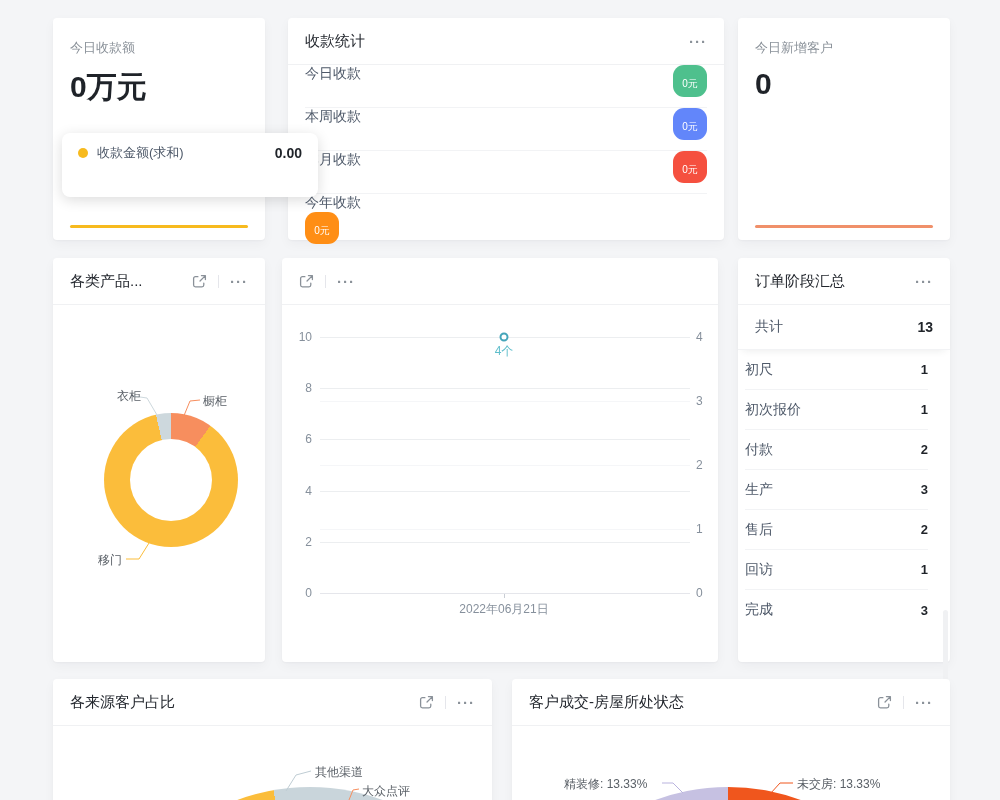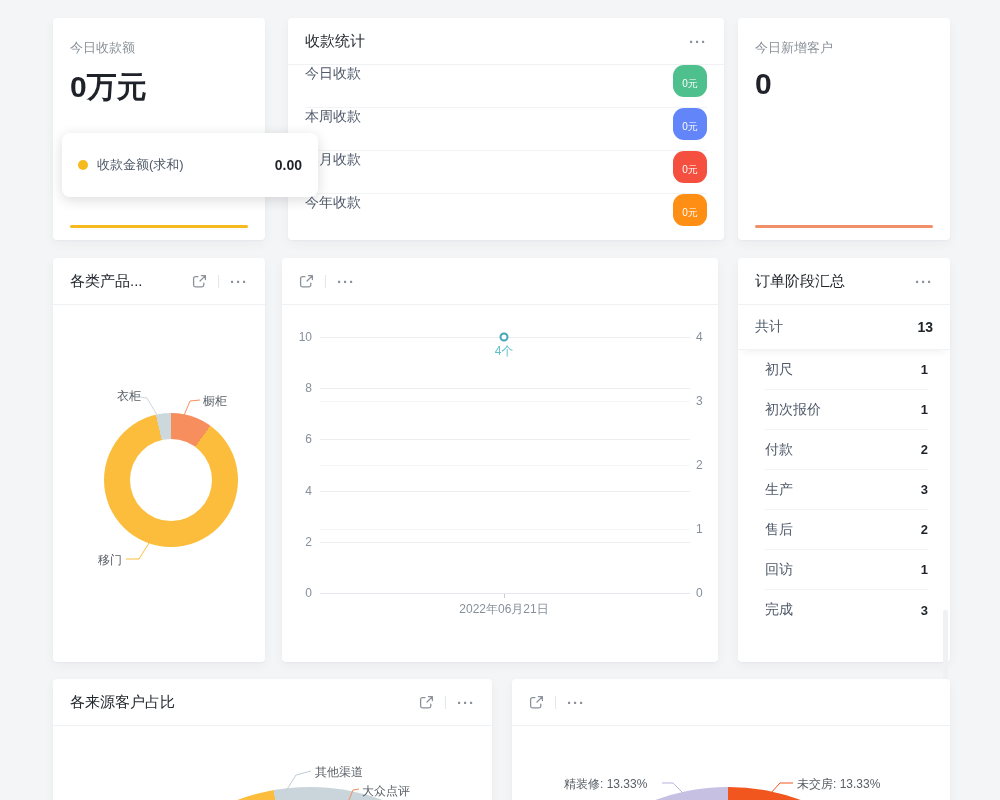--- a/index.html
+++ b/index.html
@@ -38,30 +38,30 @@
   .kpi-label { padding:21px 17px 0; font-size:13px; color:#8A9199; }
   .kpi-value { padding:10px 17px 0; font-size:30px; font-weight:700; color:#1F2329; }
   .kpi-line  { position:absolute; left:17px; right:17px; bottom:12px; height:3px;
                border-radius:2px; }
 
   
   .tooltip { position:absolute; left:62px; top:133px; width:256px; height:64px;
              background:#fff; border-radius:8px; z-index:30; padding:11px 16px;
              box-shadow:0 3px 14px rgba(0,0,0,.14); }
   .tooltip .tt-date { font-size:13px; color:#4E5969; white-space:nowrap; }
-  .tooltip .tt-row { display:flex; align-items:center; margin-top:12px; }
+  .tooltip .tt-row { display:flex; align-items:center; margin-top:0; }
   .tooltip .tt-dot { width:10px; height:10px; border-radius:50%; margin-right:9px; }
   .tooltip .tt-series { font-size:13px; color:#4E5969; flex:1; }
   .tooltip .tt-val { font-size:14px; font-weight:700; color:#1F2329; }
 
   
   .stat-rows { padding:0 17px; }
   .stat-row { display:flex; align-items:flex-start; justify-content:space-between;
               height:43px; border-bottom:1px solid #F2F3F5; }
-  .stat-row:last-child { border-bottom:none; }
+  .stat-row:last-child { border-bottom:none;flex-direction:column; }
   .stat-row .lbl { font-size:14px; color:#4E5969; }
   .badge { min-width:34px; padding:8px 9px; height:32px; line-height:22px;
            border-radius:11px; color:#fff; font-size:10px; text-align:center; }
 
   
   .chart-area { position:relative; height:357px; overflow:hidden; }
   .leader { position:absolute; left:0; top:0; pointer-events:none; }
   .pie-lbl { position:absolute; font-size:12px; color:#5A6067; white-space:nowrap; }
 
   
@@ -94,21 +94,21 @@
   .x-lbl { position:absolute; left:222px; top:296px; transform:translateX(-50%);
            font-size:12px; color:#86909C; white-space:nowrap; }
 
   
   .total-row { position:relative; z-index:2; display:flex; align-items:center;
                justify-content:space-between; height:45px; padding:0 17px;
                background:#fff; border-bottom:1px solid #F2F3F5;
                box-shadow:0 5px 8px -5px rgba(31,35,41,.10); }
   .total-row .lbl { font-size:14px; color:#4E5969; }
   .total-row .val { font-size:14px; font-weight:700; color:#1F2329; }
-  .stage-rows { padding:0 22px 0 27px; }
+  .stage-rows { padding:0 22px 0 7px; }
   .stage-row { display:flex; align-items:center; justify-content:space-between;
                height:40px; border-bottom:1px solid #F2F3F5; }
   .stage-row:last-child { border-bottom:none; }
   .stage-row .lbl { font-size:14px; color:#4E5969; }
   .stage-row .val { font-size:13px; font-weight:700; color:#1F2329; }
   .scroll-track { position:absolute; right:2px; top:352px; width:5px; height:280px;
                   background:#F0F1F3; border-radius:3px; }
 
   
   .pie-big { position:absolute; border-radius:50%; width:420px; height:420px; }
@@ -290,20 +290,21 @@
       <polyline points="233,65 243,49 258,45" fill="none" stroke="#BFCDD4" stroke-width="1"></polyline>
       <polyline points="296,74 300,64 306,63" fill="none" stroke="#F78E5E" stroke-width="1"></polyline>
     </svg>
     <span class="pie-lbl" style="left:262px; top:38px;">其他渠道</span>
     <span class="pie-lbl" style="left:309px; top:57px;">大众点评</span>
   </div>
 </div>
 
 <div class="card" id="deals">
   <div class="hd">
+    <div class="title">客户成交-房屋所处状态</div>
     <svg class="expand" viewBox="0 0 14 14" fill="none" stroke="#8A9199" stroke-width="1.2" stroke-linecap="round" stroke-linejoin="round">
       <path d="M5.5 2.5H3.2c-.9 0-1.7.8-1.7 1.7v6.1c0 .9.8 1.7 1.7 1.7h6.1c.9 0 1.7-.8 1.7-1.7V8.5"></path>
       <path d="M7.5 6.5 12.5 1.5M8.8 1.5h3.7v3.7"></path>
     </svg>
     <span class="vdiv"></span>
     <div class="more">···</div>
   </div>
   <div class="area-sm">
     <div class="pie-big"></div>
     <svg class="leader" width="438" height="123">

